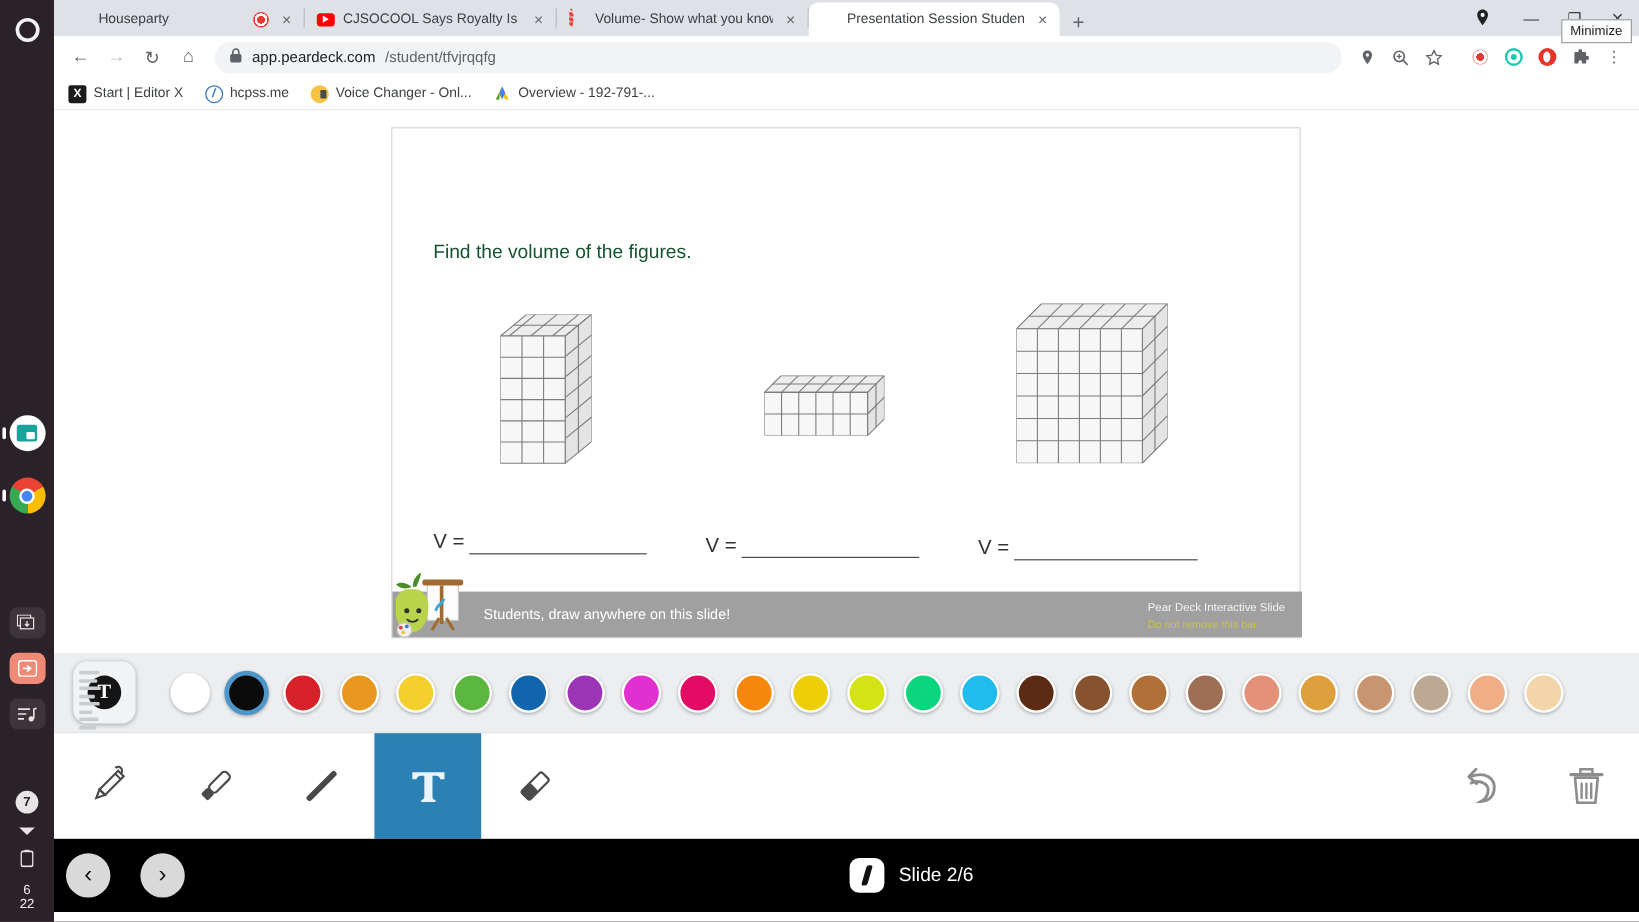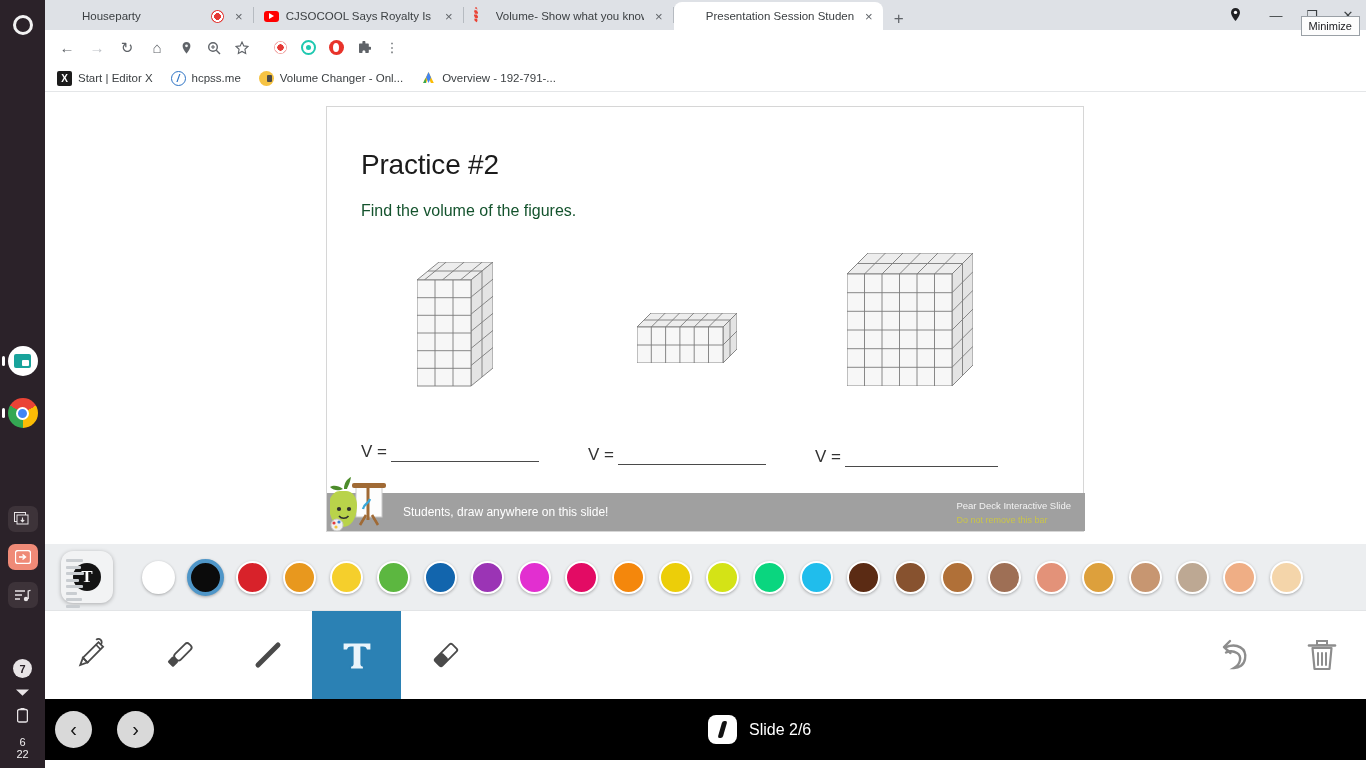--- a/index.html
+++ b/index.html
@@ -446,20 +446,30 @@
     </div>
     <div class="tooltip">Minimize</div>
   </div>
 
   <div id="omnibar">
     <span class="navbtn">←</span>
     <span class="navbtn dim">→</span>
     <span class="navbtn">↻</span>
     <span class="navbtn">⌂</span>
 
+    <div id="urlbox">
+      <span>
+        <svg width="11" height="13" viewBox="0 0 11 13">
+          <rect x="0.8" y="5" width="9.4" height="7" rx="1.4" fill="#5f6368"></rect>
+          <path d="M3 5V3.4a2.5 2.5 0 015 0V5" fill="none" stroke="#5f6368" stroke-width="1.3"></path>
+        </svg>
+      </span>
+      <span>app.peardeck.com</span>
+        <span class="url-dim">/student/tfvjrqqfg</span>
+    </div>
 
     <div class="omni-icons">
       <span class="omni-ic">
         <svg width="13" height="14" viewBox="0 0 13 14">
             <path d="M6.5 1C4.3 1 2.6 2.7 2.6 4.9c0 2.9 3.9 7.6 3.9 7.6s3.9-4.7 3.9-7.6C10.4 2.7 8.7 1 6.5 1z" fill="#5f6368"></path>
             <circle cx="6.5" cy="4.8" r="1.4" fill="#f1f3f4"></circle>
           </svg>
       </span>
       <span class="omni-ic">
         <svg width="14" height="14" viewBox="0 0 14 14">
@@ -496,38 +506,37 @@
     <div class="bm">
       <span class="bm-ico bm-x">X</span>
       <span>Start | Editor X</span>
     </div>
     <div class="bm">
       <span class="bm-ico bm-h">/</span>
       <span>hcpss.me</span>
     </div>
     <div class="bm">
       <span class="bm-ico bm-v"></span>
-      <span>Volume Changer - Onl...</span>
+      <span>Voice Changer - Onl...</span>
     </div>
     <div class="bm">
       <span class="bm-ico">
         <svg width="15" height="14" viewBox="0 0 15 14">
             <path d="M7.5 1L12.8 12H9.9L7.5 6.6 5.1 12H2.2z" fill="#fbbc05"></path>
             <path d="M7.5 1L10 6.5 7.5 12 5.1 6.6z" fill="#4285f4"></path>
             <path d="M5.1 12H2.2L4.6 6.8z" fill="#34a853"></path>
           </svg>
       </span>
       <span>Overview - 192-791-...</span>
     </div>
   </div>
 
   <div id="page">
 
     <div id="slide-stage">
-      <div class="slide-title">Practice #2</div>
       <div class="slide-sub">Find the volume of the figures.</div>
 
       <div class="fig" style="left:90px; top:155px;">
         <svg width="76" height="132" viewBox="0 0 76 132">
           <g stroke="#7b7b7b" stroke-width="0.9" fill="#f3f3f3">
 
             <path d="M0 18 L22 0 L76 0 L54 18 Z" fill="#ededed"></path>
             <path d="M7.3 18 L29.3 0 M25.3 18 L47.3 0 M43.3 18 L65.3 0"></path>
             <path d="M11 9 L65 9"></path>
 

